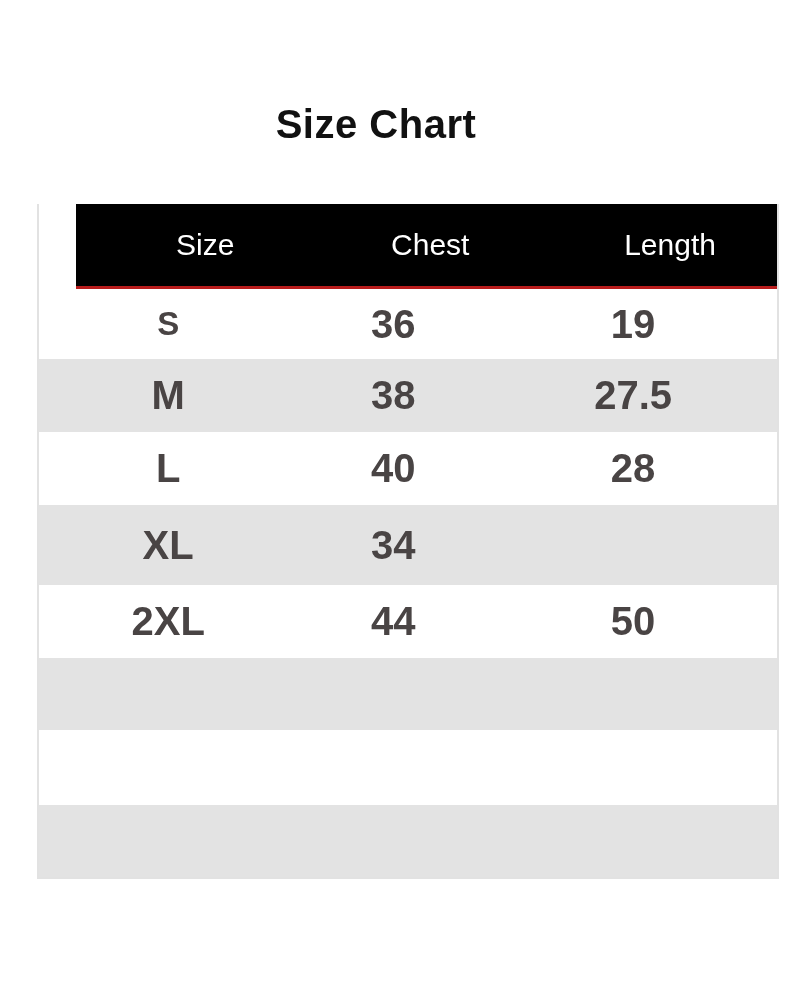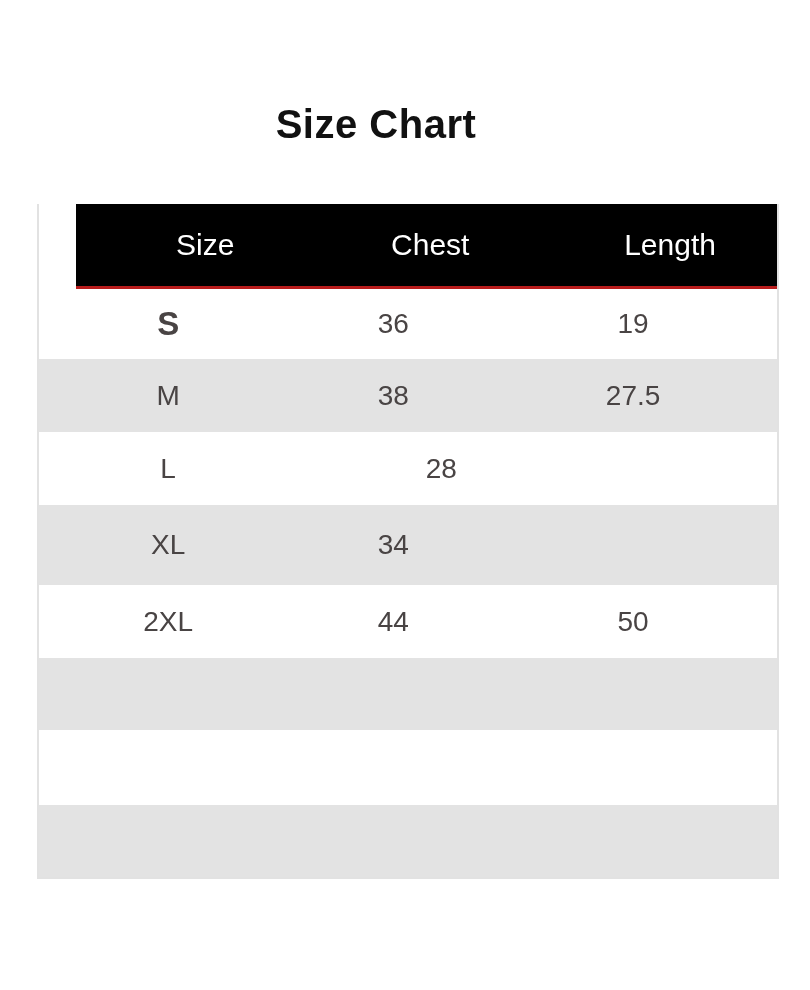--- a/index.html
+++ b/index.html
@@ -52,22 +52,22 @@
     color: #ffffff;
     border-bottom: 3px solid #b91c1c;
     margin-left: 37px;
   }
   .th {
     font-size: 30px;
     font-weight: 400;
     text-align: center;
   }
   .td {
-    font-size: 28px;
-    font-weight: 400;
+    font-size: 40px;
+    font-weight: 700;
     color: #494444;
     text-align: center;
   }
   .col-size   { width: 35%; }
   .col-chest  { width: 26%; }
   .col-length { width: 39%; }
 
   .row-white { background: #ffffff; }
   .row-gray  { background: #e3e3e3; }
 
@@ -105,20 +105,21 @@
     </div>
 
     <div class="trow row-gray r1">
       <div class="td col-size">M</div>
       <div class="td col-chest">38</div>
       <div class="td col-length">27.5</div>
     </div>
 
     <div class="trow row-white r2">
       <div class="td col-size">L</div>
+      <div class="td col-chest">40</div>
       <div class="td col-length">28</div>
     </div>
 
     <div class="trow row-gray r3">
       <div class="td col-size">XL</div>
       <div class="td col-chest">34</div>
     </div>
 
     <div class="trow row-white r4">
       <div class="td col-size">2XL</div>

